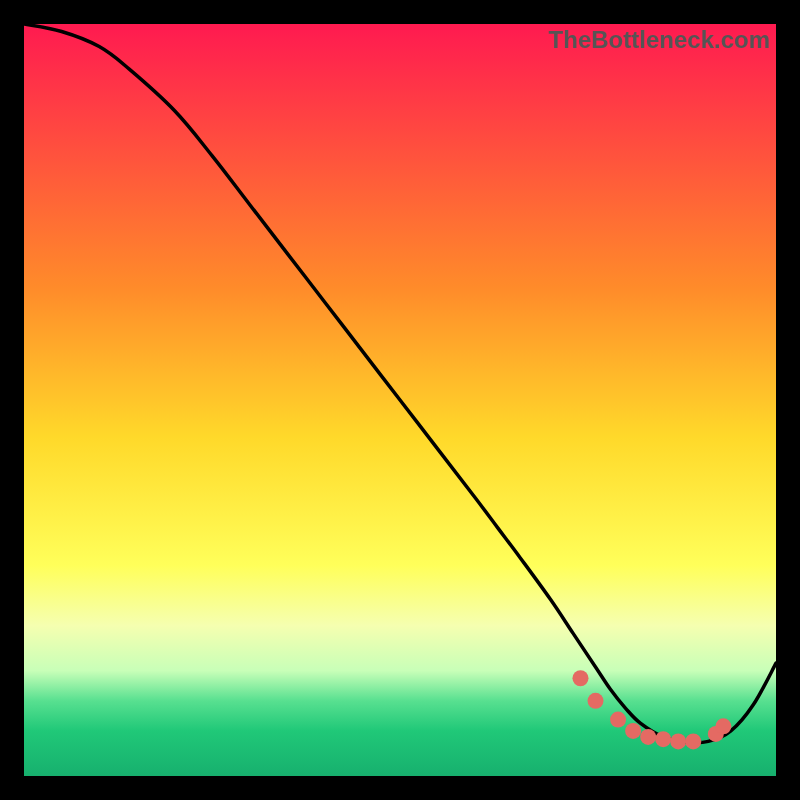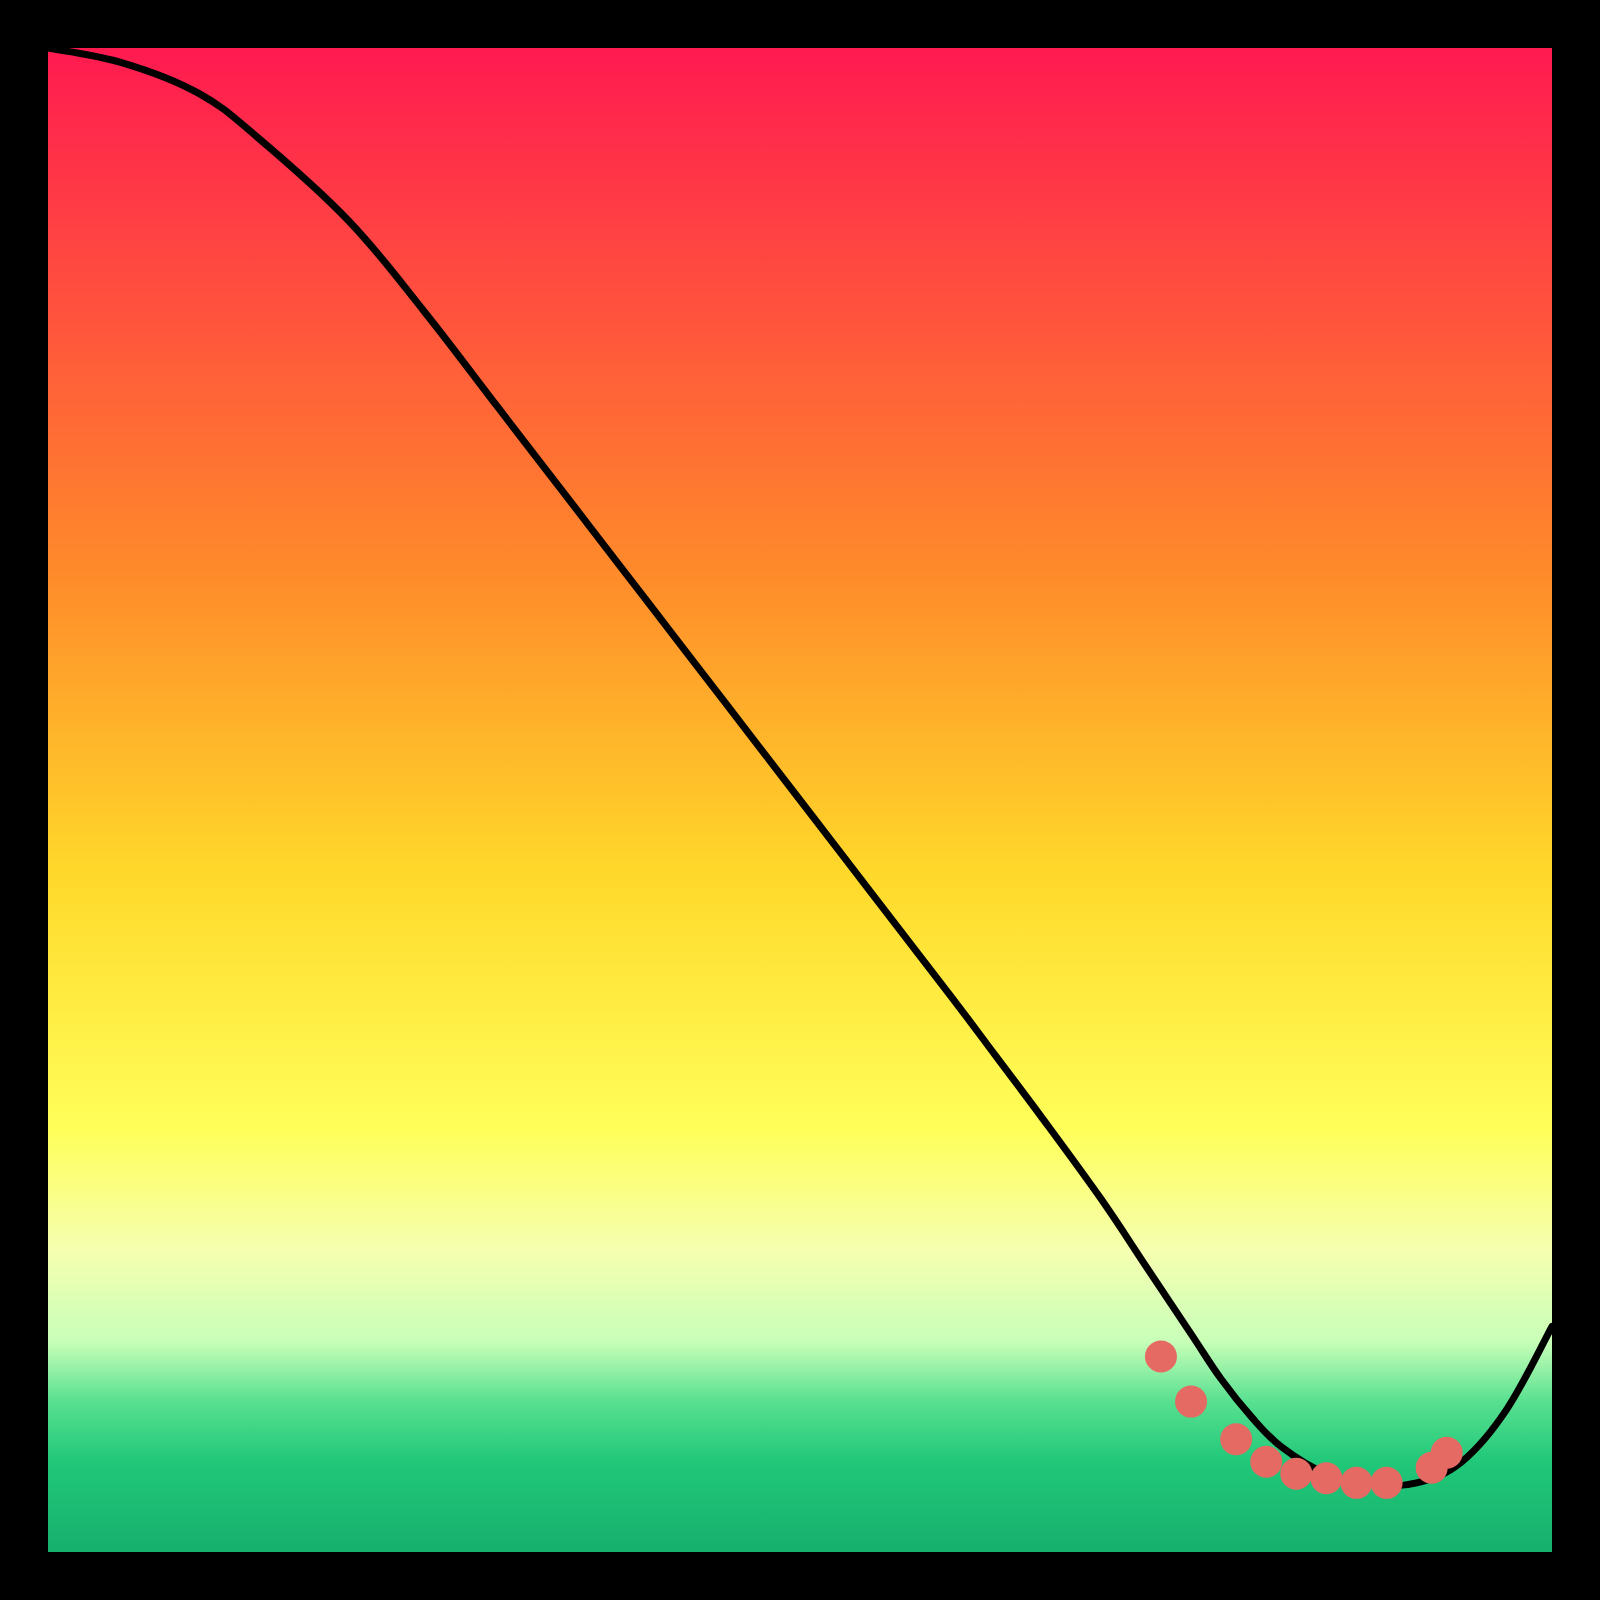--- a/index.html
+++ b/index.html
@@ -66,14 +66,15 @@
           <circle cx="594.08" cy="695.60" r="8" fill="#e46a63"></circle>
           <circle cx="609.12" cy="706.88" r="8" fill="#e46a63"></circle>
           <circle cx="624.16" cy="712.90" r="8" fill="#e46a63"></circle>
           <circle cx="639.20" cy="715.15" r="8" fill="#e46a63"></circle>
           <circle cx="654.24" cy="717.41" r="8" fill="#e46a63"></circle>
           <circle cx="669.28" cy="717.41" r="8" fill="#e46a63"></circle>
           <circle cx="691.84" cy="709.89" r="8" fill="#e46a63"></circle>
           <circle cx="699.36" cy="702.37" r="8" fill="#e46a63"></circle>
         </g>
     </svg>
+    <div class="watermark">TheBottleneck.com</div>
   </div>
 </div>
 
 </body></html>

